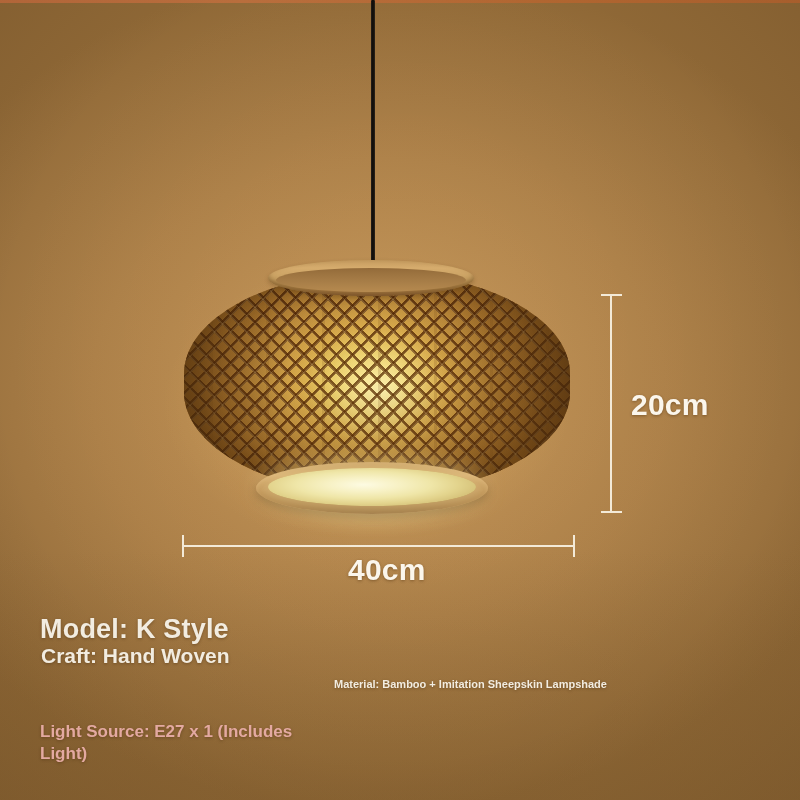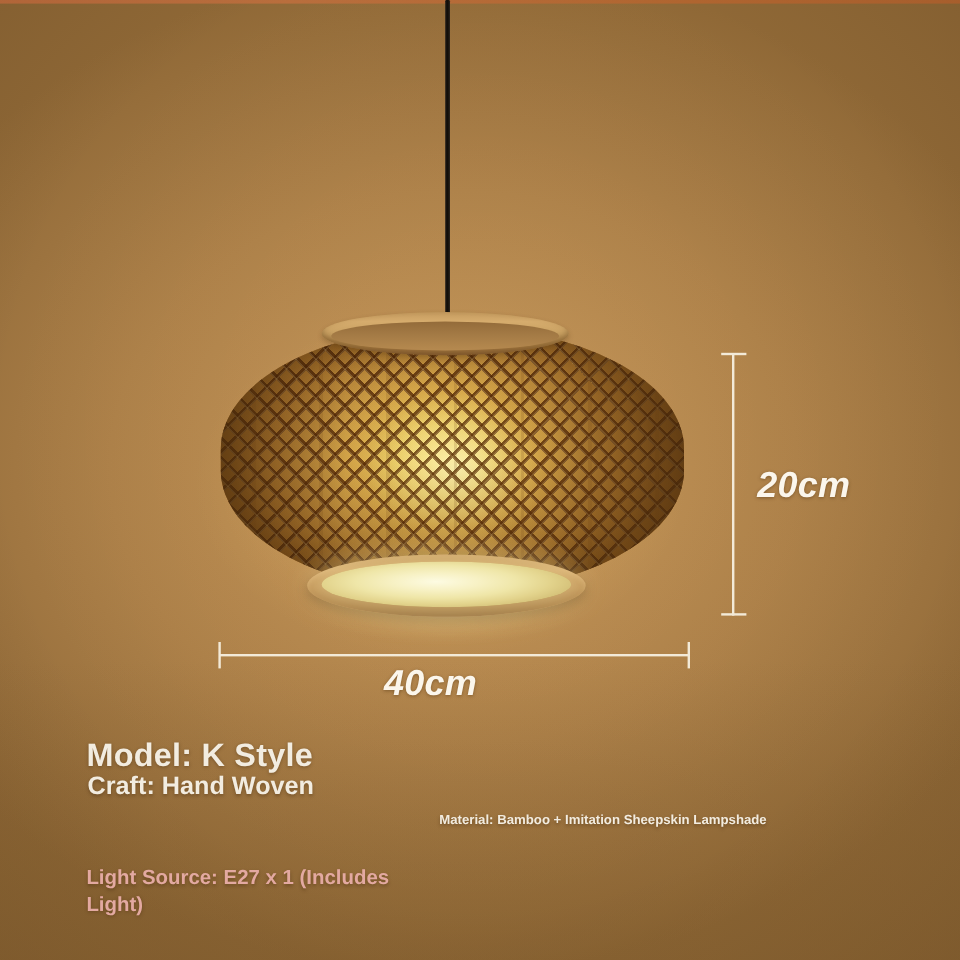--- a/index.html
+++ b/index.html
@@ -228,27 +228,26 @@
   .dim-h-cap-left { left: 182px; top: 535px; width: 2px; height: 22px; }
   .dim-h-cap-right { left: 573px; top: 535px; width: 2px; height: 22px; }
 
   .dim-label {
     position: absolute;
     color: #fbf6ec;
     font-weight: bold;
     letter-spacing: 0.2px;
     text-shadow: 0 1px 3px rgba(70,42,12,0.45);
     white-space: nowrap;
-    font-style: italic;
   }
   .dim-label-v { left: 631px; top: 388px; font-size: 30px; }
-  .dim-label-h { left: 320px; top: 553px; font-size: 30px; }
-
-  
-  .specs { position: absolute; inset: 0; pointer-events: none; margin-left: 32px; }
+  .dim-label-h { left: 348px; top: 553px; font-size: 30px; }
+
+  
+  .specs { position: absolute; inset: 0; pointer-events: none; }
   .spec {
     position: absolute;
     color: #f2ece0;
     font-weight: bold;
     text-shadow: 0 1px 3px rgba(60,36,10,0.40);
     white-space: nowrap;
     pointer-events: auto;
   }
   .spec-model   { left: 40px;  top: 614px; font-size: 27px; letter-spacing: 0.2px; }
   .spec-craft   { left: 41px;  top: 644px; font-size: 21px; }

